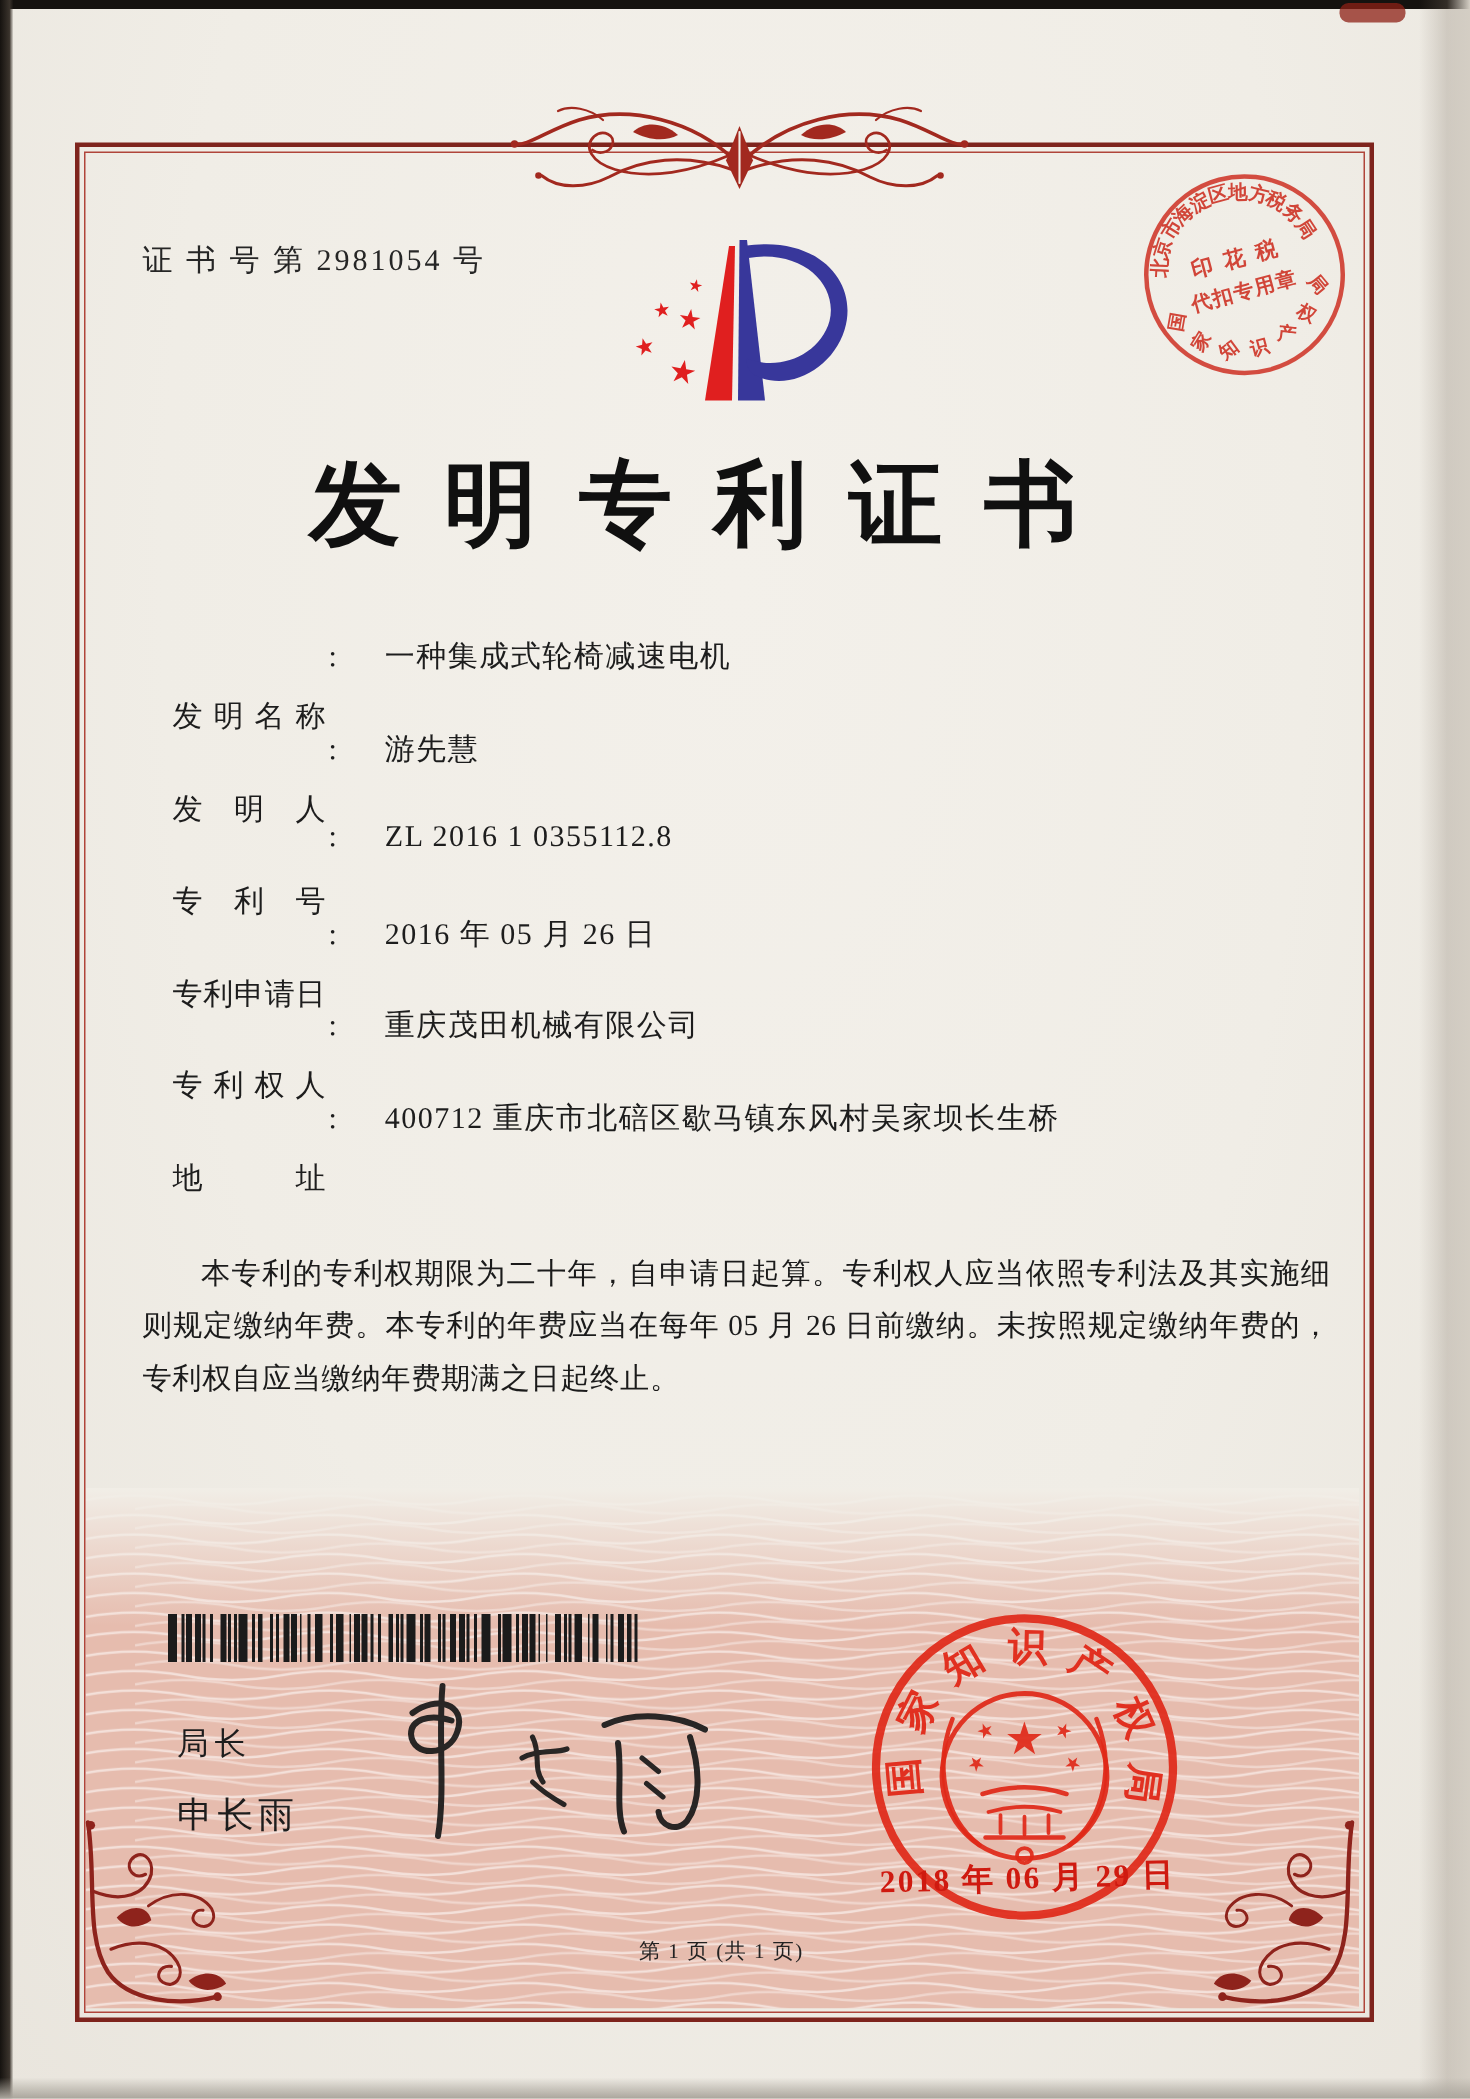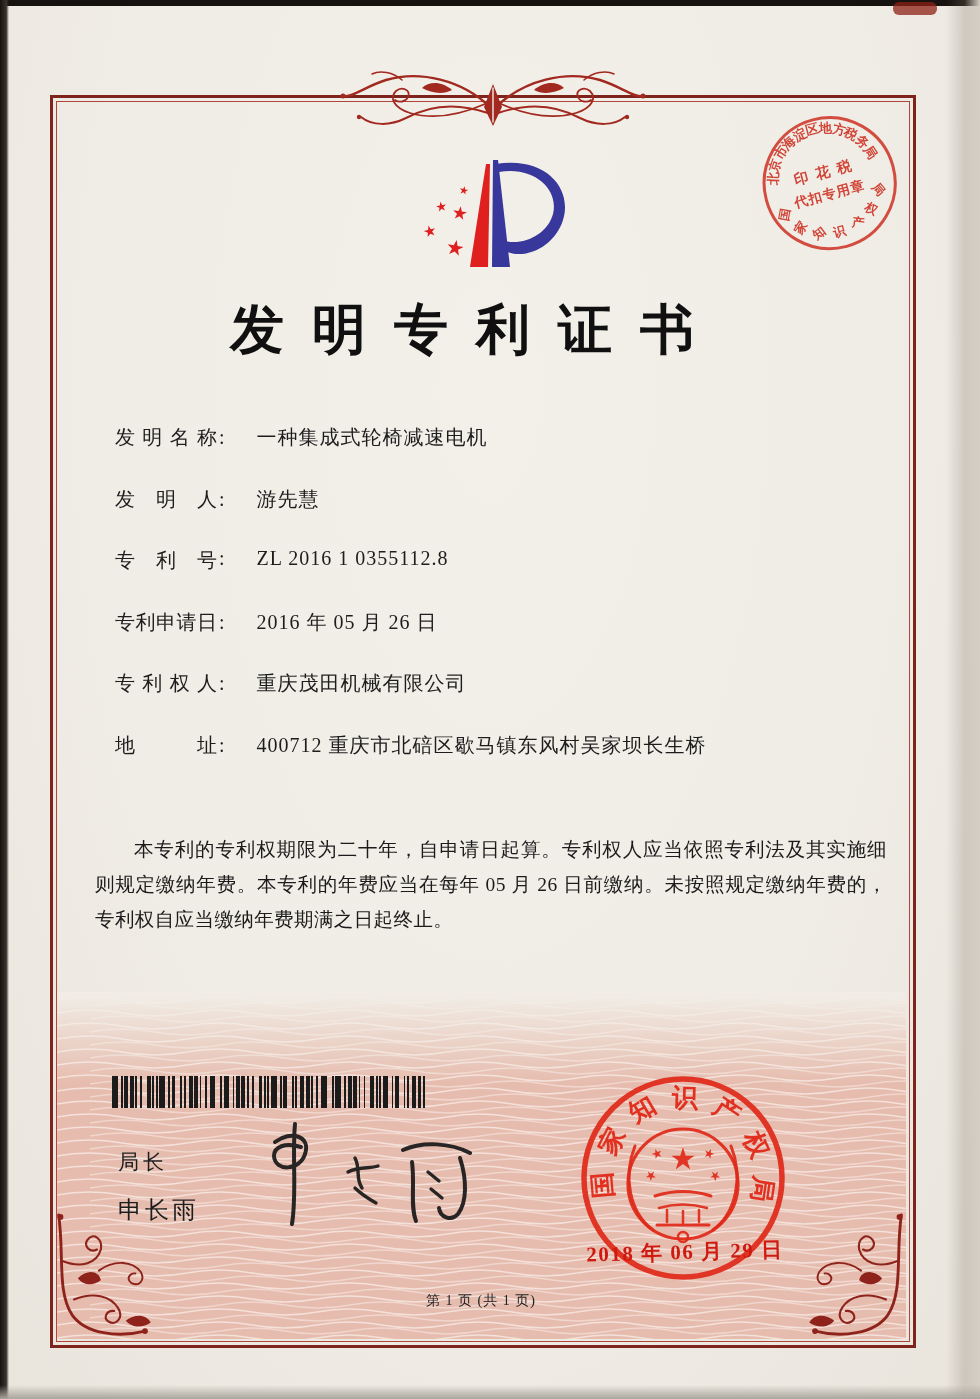--- a/index.html
+++ b/index.html
@@ -19,32 +19,32 @@
   .panel{position:absolute;left:57px;top:992px;width:849px;height:347px;z-index:1;}
   .panel svg{position:absolute;left:0;top:0;}
   .panel-fade{position:absolute;left:0;right:0;top:0;height:92px;background:linear-gradient(#f1eee7, rgba(241,238,231,0));}
   
   .flourish-top{position:absolute;left:338px;top:60px;z-index:5;}
   .corner{position:absolute;z-index:5;}
   .corner.br{transform:scaleX(-1);}
   
   .cert-no{position:absolute;left:95px;top:160px;font-size:20px;letter-spacing:2px;color:#262626;z-index:6;}
   .logo{position:absolute;left:395px;top:150px;z-index:6;}
-  .title{position:absolute;left:52px;top:294px;width:820px;text-align:center;font-size:54px;font-weight:700;
+  .title{position:absolute;left:52px;top:294px;width:820px;text-align:center;font-size:62px;font-weight:700;
          letter-spacing:28px;text-indent:28px;color:#101010;z-index:6;}
   
   .stamp{position:absolute;left:751px;top:106px;width:150px;height:150px;transform:rotate(-15deg);z-index:7;color:rgba(206,54,41,.92);}
   .stamp .ring{position:absolute;left:11px;top:11px;width:128px;height:128px;border:3px solid rgba(206,54,41,.88);border-radius:50%;}
   .stamp .arc{position:absolute;inset:0;font-weight:700;}
   .stamp-line1{position:absolute;left:0;width:150px;top:57px;text-align:center;font-size:14.5px;font-weight:700;letter-spacing:2px;}
   .stamp-line2{position:absolute;left:0;width:150px;top:80px;text-align:center;font-size:13.5px;font-weight:700;letter-spacing:1px;}
   
   .fields{position:absolute;left:115px;top:424px;width:780px;font-size:20px;z-index:6;}
   .frow{height:61.5px;}
-  .flabel{display:inline-block;width:102px;text-align:justify;text-align-last:justify;vertical-align:top;}
+  .flabel{display:inline-block;width:102px;text-align:justify;text-align-last:justify;vertical-align:top;margin-top:40px;}
   .fcolon{margin-left:2px;}
   .fvalue{margin-left:32px;letter-spacing:1px;}
   .grant{position:absolute;left:115px;top:793px;width:780px;font-size:20px;z-index:6;}
   .grant2{position:absolute;left:370px;top:0;}
   
   .body-text{position:absolute;left:95px;top:832px;width:792px;font-size:19.5px;line-height:35px;
              text-align:justify;letter-spacing:.4px;z-index:6;color:#1b1b1b;}
   .body-text p{margin:0;text-indent:2em;}
   
   .barcode{position:absolute;left:112px;top:1076px;width:314px;height:32px;overflow:hidden;white-space:nowrap;z-index:6;}
@@ -117,20 +117,21 @@
       <path d="M14,54 C34,62 50,56 54,42 C56,30 46,24 40,32 C36,38 42,46 50,42" stroke-width="2.2"></path>
       <path d="M26,94 C46,86 64,90 72,103 C78,113 70,122 62,117 C56,113 60,105 68,106" stroke-width="2.2"></path>
       <path d="M52,64 C68,52 88,54 96,66 C100,74 94,81 86,77 C80,73 84,66 90,67" stroke-width="2"></path>
       <path d="M30,72 C40,62 52,64 54,74 C46,80 36,80 30,72 Z" fill="#8e231c" stroke="none"></path>
       <path d="M80,116 C90,108 102,110 106,118 C98,124 86,124 80,116 Z" fill="#8e231c" stroke="none"></path>
       <circle cx="100" cy="127" r="3" fill="#8e231c" stroke="none"></circle>
       <circle cx="12" cy="8" r="3" fill="#8e231c" stroke="none"></circle>
     </g>
   </svg>
 
+  <div class="cert-no">证 书 号 第 2981054 号</div>
 
   <svg class="logo" width="205" height="140" viewBox="0 0 205 140">
     <polygon points="91,14 95,14 93,117 75,117" fill="#e01f1f"></polygon>
     <polygon points="98,10 103,10 115,117 97,117" fill="#38379b"></polygon>
     <path d="M101,14 C150,6 178,38 168,70 C160,96 130,112 108,100 C104,97 102,93 103,89 C125,98 152,86 158,64 C164,40 140,16 104,22 Z" fill="#38379b"></path>
     <g fill="#e01f1f" font-family="'DejaVu Sans',sans-serif" text-anchor="middle">
       <text x="68" y="44" font-size="11" transform="rotate(12 68 44)">★</text>
       <text x="47" y="61" font-size="13" transform="rotate(-10 47 61)">★</text>
       <text x="64" y="69" font-size="18" transform="rotate(8 64 69)">★</text>
       <text x="36" y="86" font-size="15" transform="rotate(-14 36 86)">★</text>

